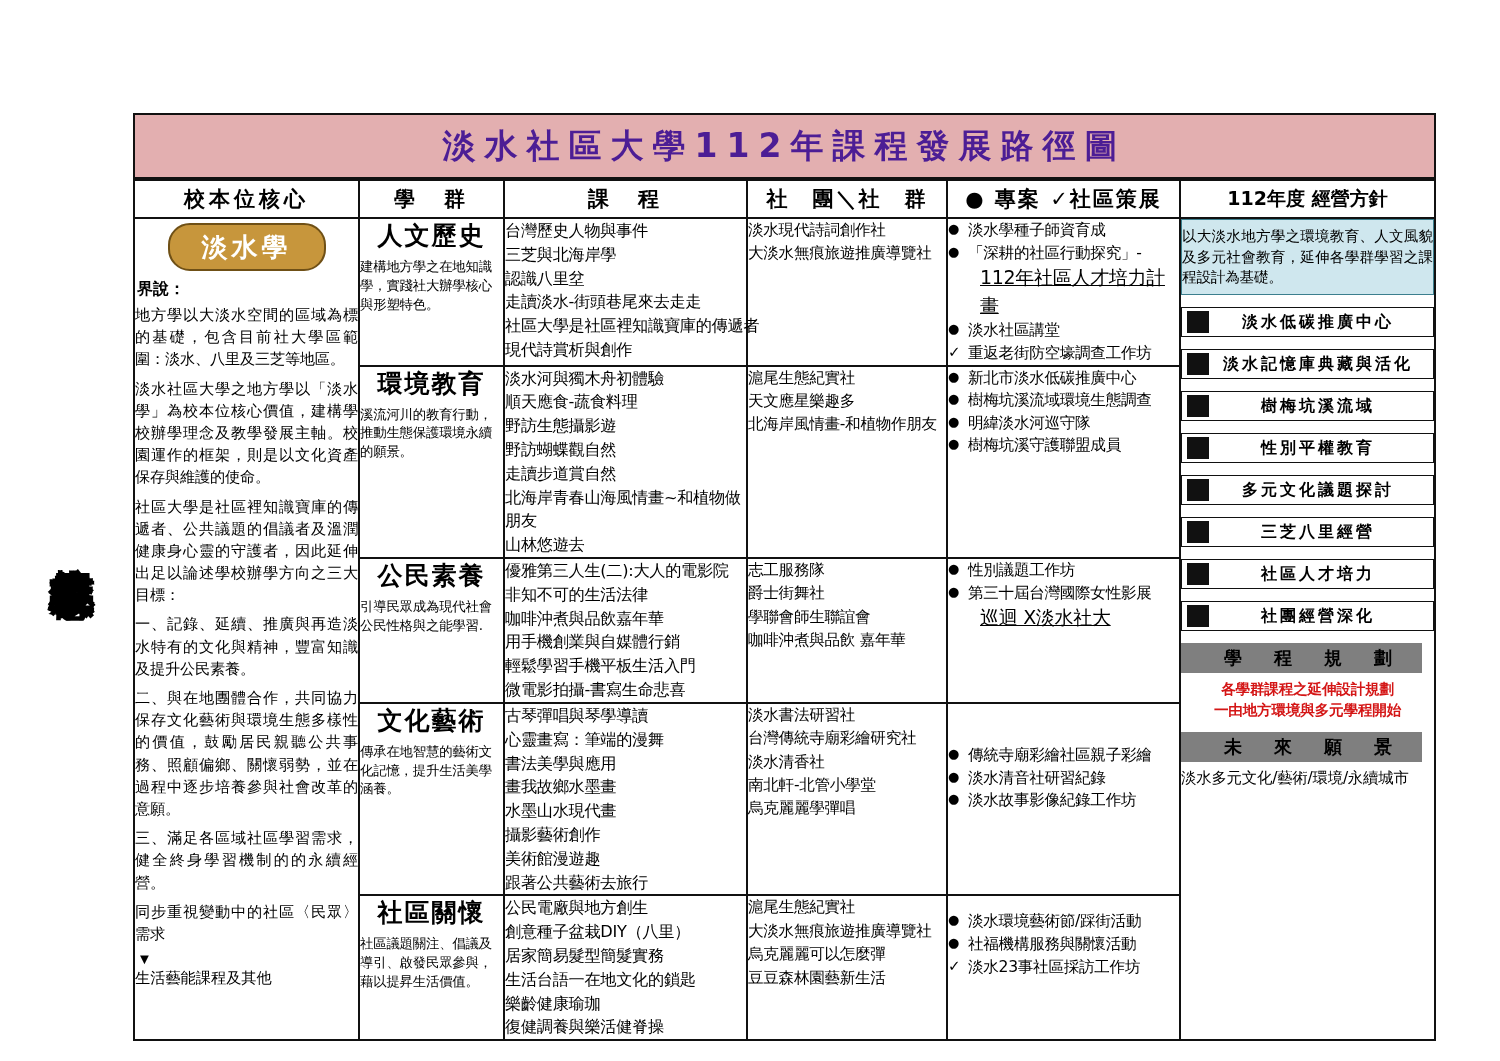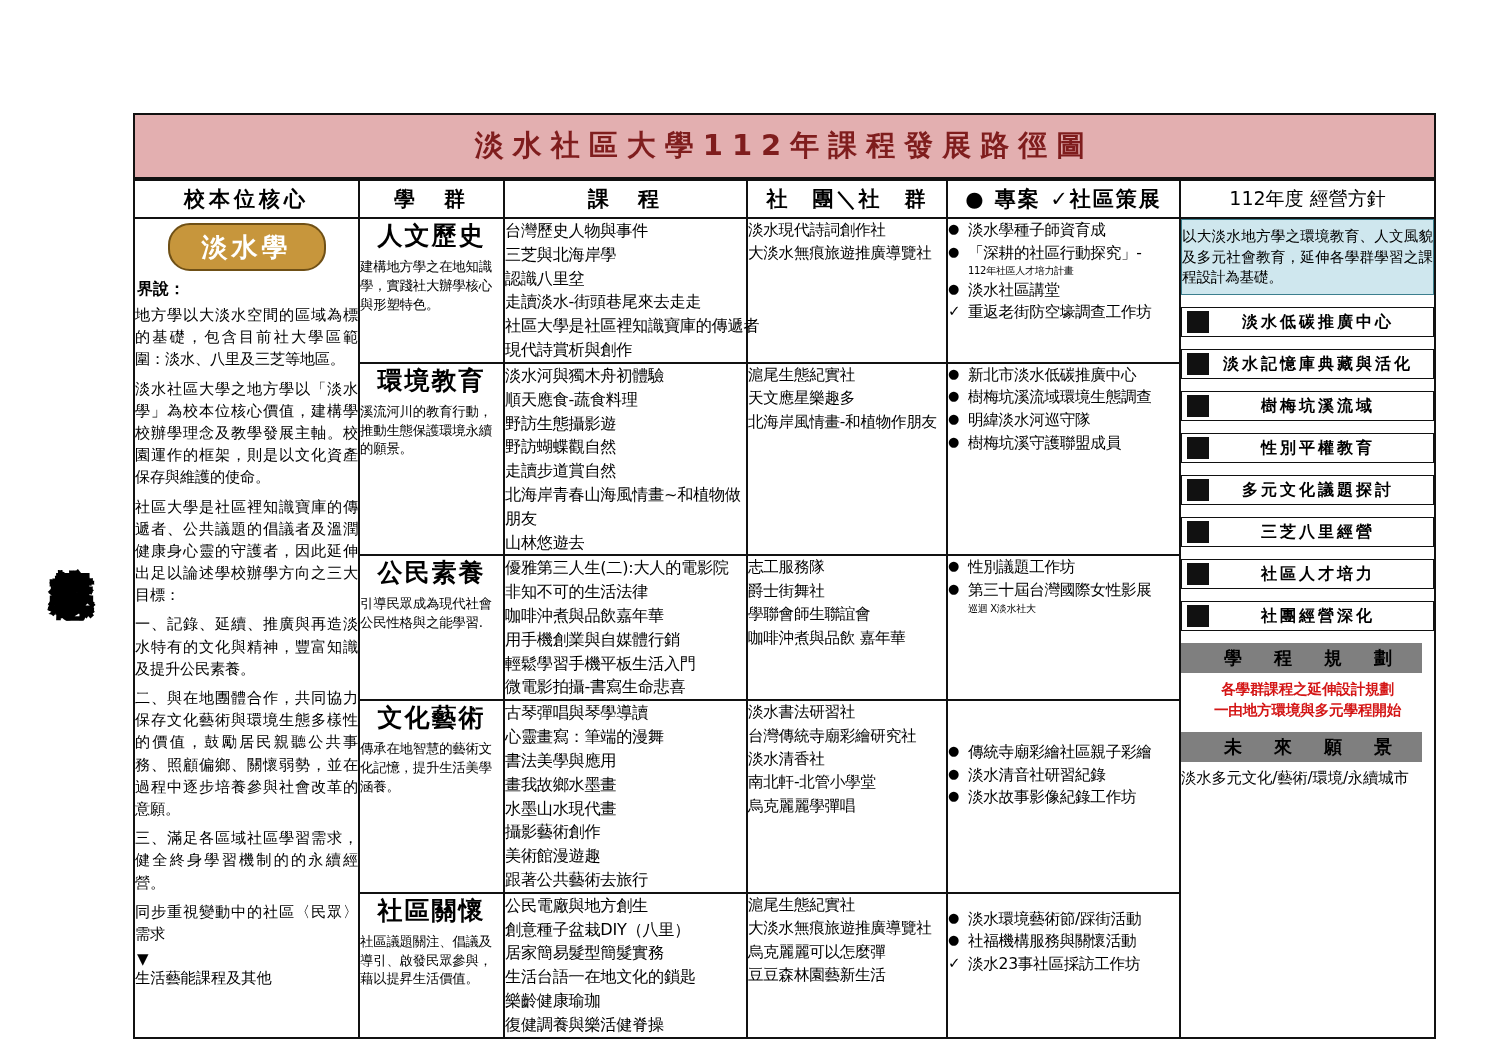--- a/index.html
+++ b/index.html
@@ -46,24 +46,24 @@
   #banner {
     position: relative;
     height: 62px;
     background: #e3afb0;
     border: 2px solid #111;
     display: flex;
     align-items: center;
     justify-content: center;
   }
   #banner .title {
-    font-size: 29px;
+    font-size: 33px;
     font-weight: bold;
     letter-spacing: 9px;
-    color: #7f1d1d;
+    color: #4c1d95;
     white-space: nowrap;
   }
 
   
   table.grid {
     border-collapse: collapse;
     width: 100%;
     table-layout: fixed;
   }
   table.grid td, table.grid th {
@@ -78,37 +78,38 @@
     vertical-align: middle !important;
     font-size: 21px;
     font-weight: bold;
     letter-spacing: 4px;
     background: #fff;
     white-space: nowrap;
   }
   .hdr.small {
     font-size: 19px;
     letter-spacing: 0px;
-    font-weight: normal;
+    font-weight: bold;
   }
   .hdr.left-mark {
     letter-spacing: 2px;
   }
 
   
   col.c1 { width: 225px; }
   col.c2 { width: 145px; }
   col.c3 { width: 243px; }
   col.c4 { width: 200px; }
   col.c5 { width: 233px; }
   col.c6 { width: 255px; }
 
   
   .core-cell {
     padding: 10px 10px 8px 10px;
+    font-family: Liberation Serif, serif;
   }
   .badge {
     margin: 4px auto 8px auto;
     width: 154px;
     height: 44px;
     background: #c7963c;
     border: 2px solid #6f5016;
     border-radius: 22px;
     color: #fff;
     font-size: 26px;
@@ -193,24 +194,25 @@
     letter-spacing: -0.3px;
   }
   .proj-cell .row .mk {
     position: absolute;
     left: 0;
     top: 0;
   }
   .proj-cell .row .mk.dot { font-size: 13px; top: 1px; }
   .proj-cell .row .mk.chk { font-size: 15px; }
   .proj-cell .cont {
-    font-size: 10px;
+    font-size: 19px;
     line-height: 1.45;
-    padding-left: 20px;
+    padding-left: 32px;
     letter-spacing: -0.3px;
+    text-decoration: underline;
   }
 
   
   .pol-cell {
     padding: 9px 10px 10px 10px;
   }
   .pol-box {
     background: #cfe7ee;
     border: 1px solid #3c7f8e;
     padding: 6px 0;

